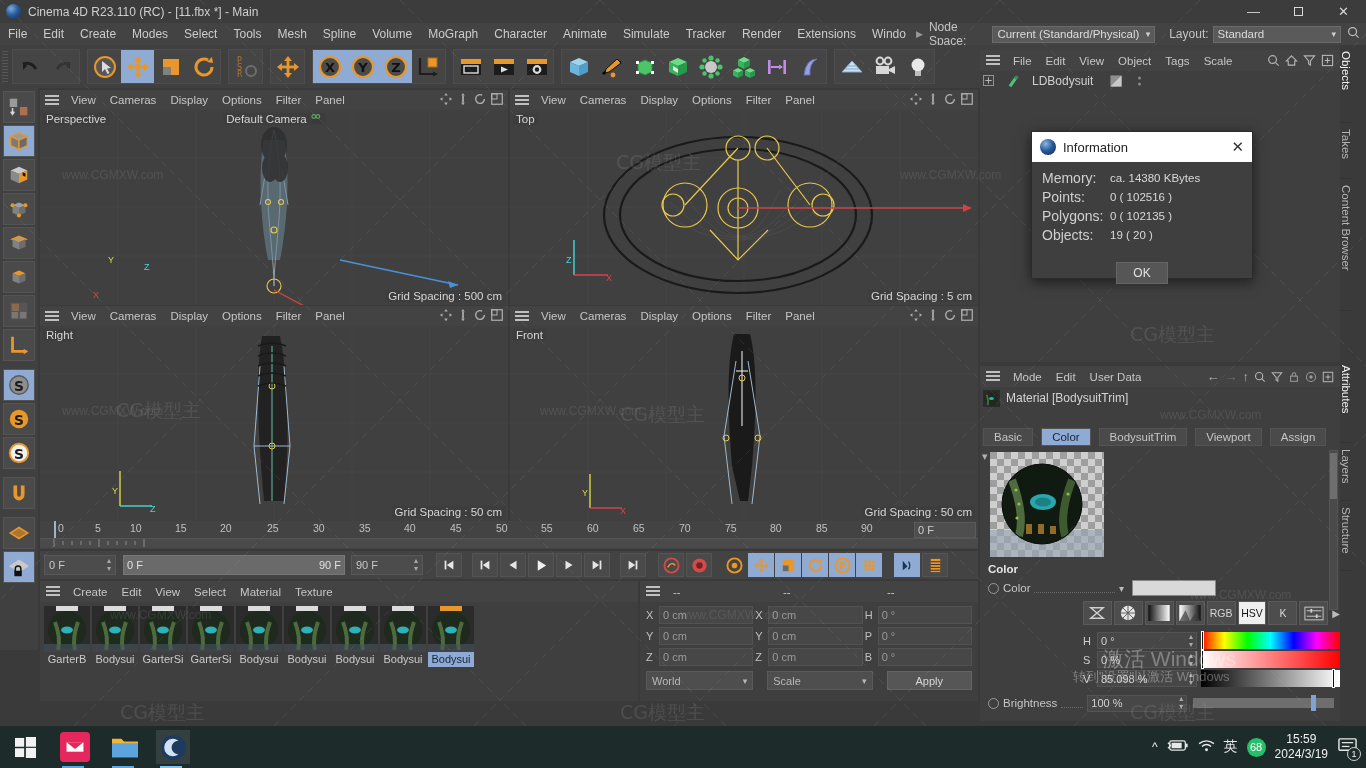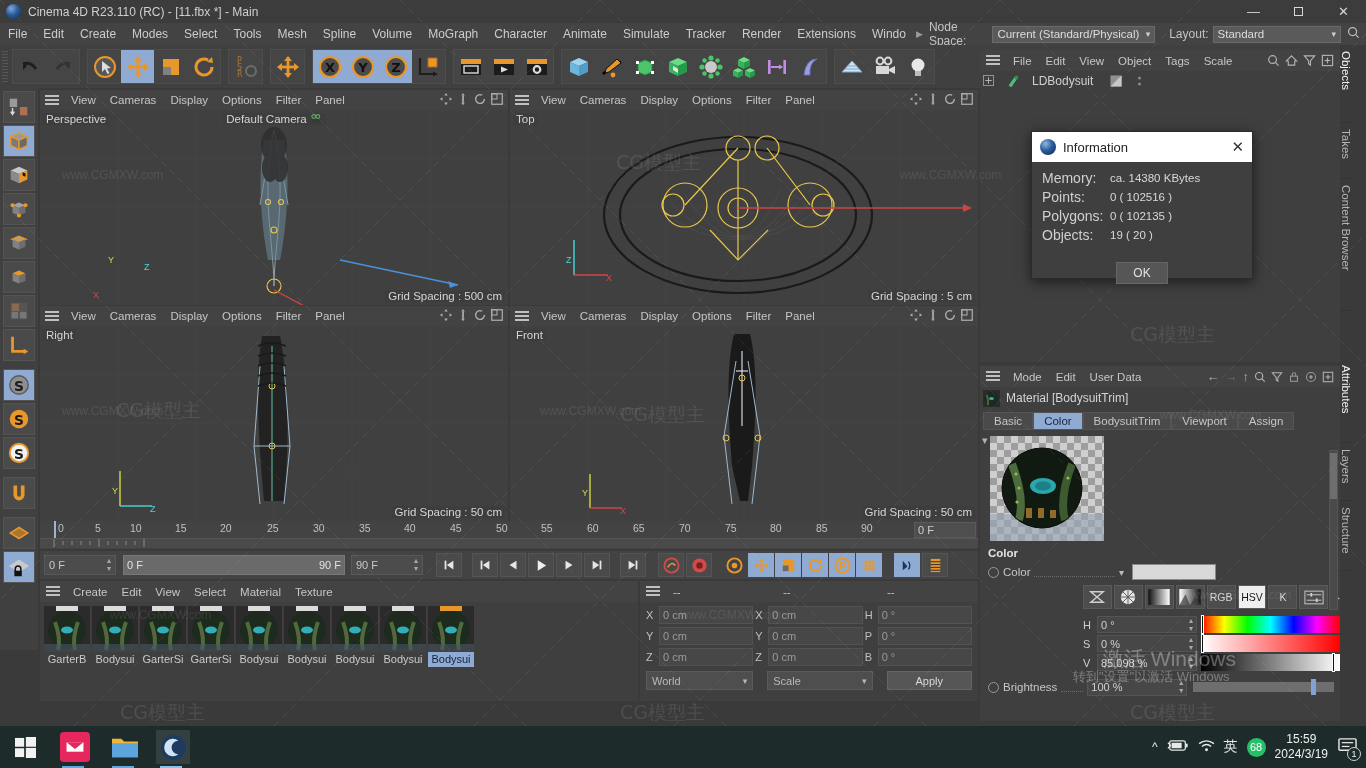--- a/index.html
+++ b/index.html
@@ -109,21 +109,21 @@
     align-items:center; padding:0 3px; font-size:11px; color:#9a9a9a; }
   .cbtn { height:19px; background:#4e4e4e; border:1px solid #5a5a5a; font-size:11px; color:#b8b8b8;
     display:flex; align-items:center; padding:0 5px; }
   .apply { background:#565656; border:1px solid #646464; color:#d8d8d8; justify-content:center; }
 
   
   .objmgr { position:absolute; left:980px; top:50px; width:360px; height:312px; background:#3f3f3f; }
   .objrow { display:flex; align-items:center; height:19px; padding-left:3px; gap:12px; }
   .objrow .nm { font-size:12px; color:#d0d0d0; }
   .attrs { position:absolute; left:980px; top:366px; width:360px; height:355px; background:#3f3f3f; }
-  .tabs { display:flex; margin:3px 0 0 3px; }
+  .tabs { display:flex; margin:19px 0 0 3px;gap:8px; }
   .tab { height:18px; padding:0 10px; font-size:11.5px; color:#c5c5c5; background:#4a4a4a;
     border:1px solid #545454; display:flex; align-items:center; }
   .tab.sel { background:#8fabd4; color:#16243a; }
   .vtabs { position:absolute; right:0; top:45px; width:26px; height:676px; background:#3a3a3a; }
   .vtab { writing-mode:vertical-rl; font-size:11.5px; color:#b5b5b5; padding:6px 0;
     text-align:left; border-bottom:1px solid #333; }
   .vtab.sel { color:#f0f0f0; }
 
   .sectlabel { font-size:11.5px; color:#e4e4e4; font-weight:bold; }
   .prow { display:flex; align-items:center; height:20px; gap:4px; }

